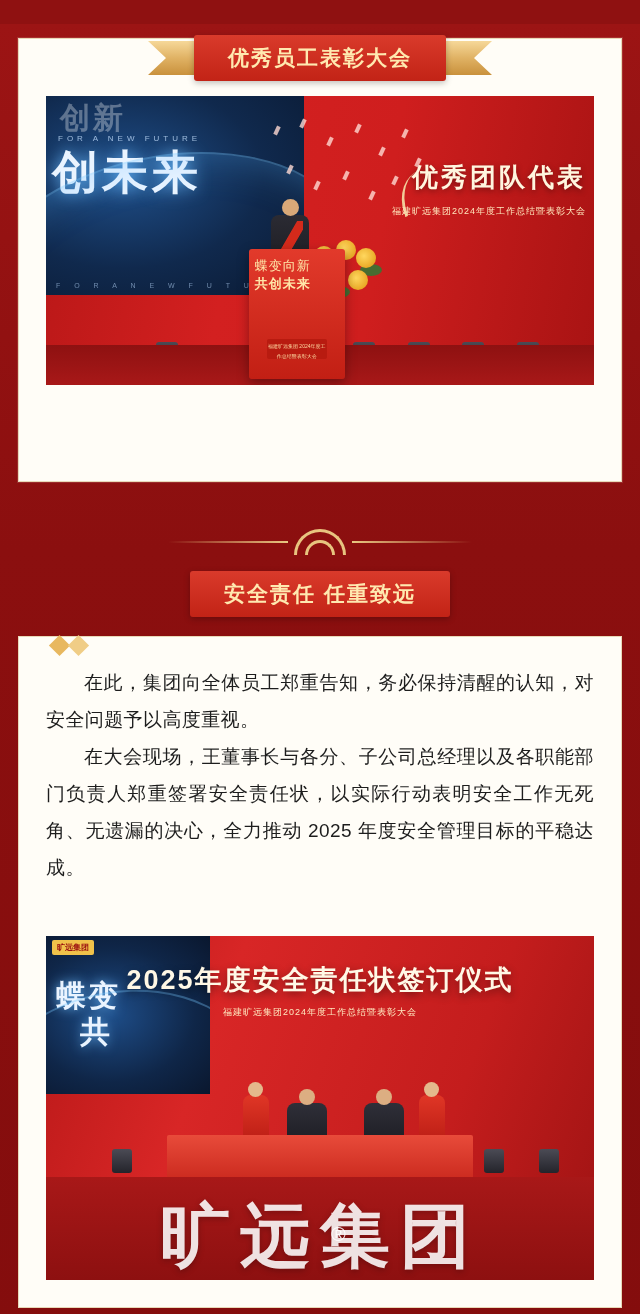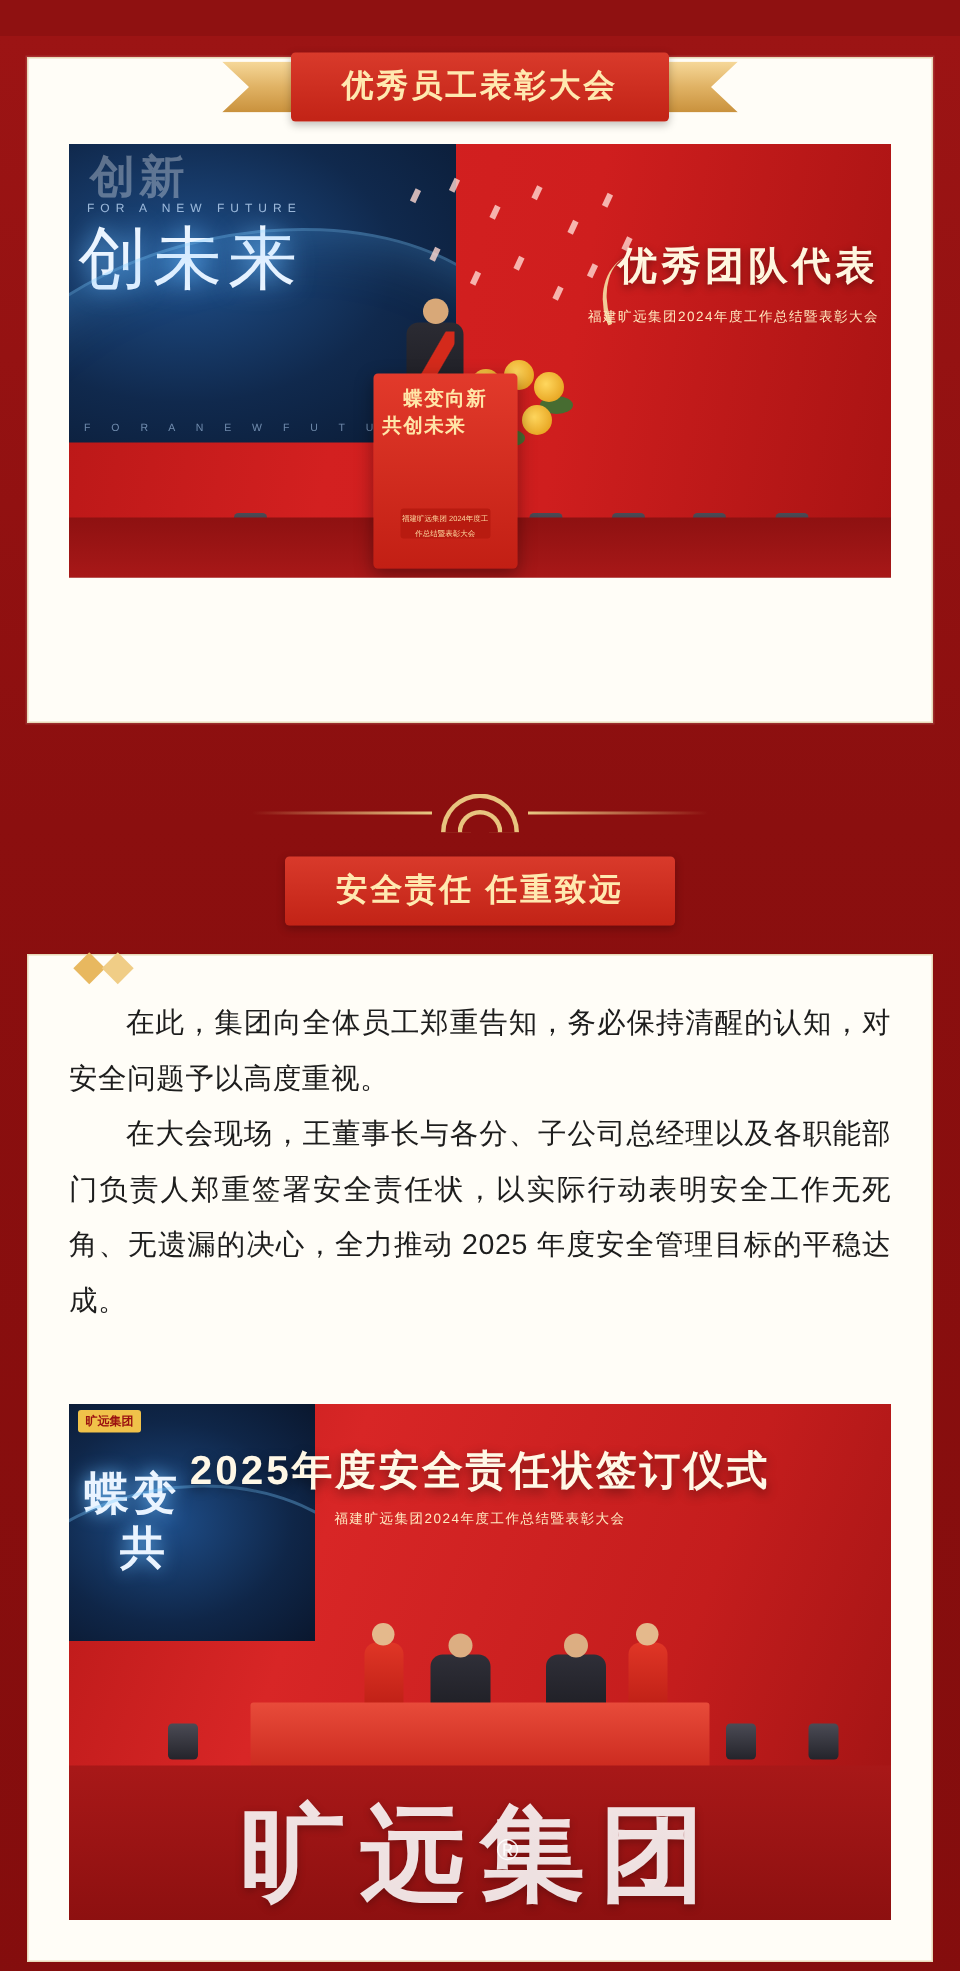--- a/index.html
+++ b/index.html
@@ -86,21 +86,21 @@
   .screen-left:after {
     content: "";
     position: absolute; left: -30%; top: 30%; width: 150%; height: 120%;
     border-radius: 50%;
     border: 2px solid rgba(120,200,255,0.35);
     box-shadow: 0 0 40px rgba(90,180,255,0.35) inset;
     transform: rotate(-12deg);
   }
   .screen-left .big-cn {
     position: absolute; left: 6px; top: 46px;
-    font-size: 46px; font-weight: 400; letter-spacing: 4px;
+    font-size: 46px; font-weight: 700; letter-spacing: 4px;
     color: #eaf4ff;
     text-shadow: 0 0 16px rgba(110,190,255,0.9);
     white-space: nowrap;
   }
   .screen-left .top-cn {
     position: absolute; left: 14px; top: 2px;
     font-size: 30px; font-weight: 900; color: rgba(255,255,255,0.32);
     letter-spacing: 3px;
   }
   .screen-left .sub-en {
@@ -140,22 +140,22 @@
     opacity: .9;
   }
   .podium {
     position: absolute; left: 37%; bottom: 2%;
     width: 96px; height: 130px;
     background: linear-gradient(180deg,#e23a2b 0%, #c21f14 100%);
     border-radius: 3px;
     box-shadow: 0 4px 12px rgba(0,0,0,0.35);
   }
   .podium .p-cn1 {
-    position: absolute; left: 20px; top: 8px;
-    font-size: 13px; font-weight: 700; color: #ffe6a8; letter-spacing: 1px;
+    position: absolute; left: 6px; top: 8px;
+    font-size: 13px; font-weight: 400; color: #ffe6a8; letter-spacing: 1px;
   }
   .podium .p-cn2 {
     position: absolute; left: 6px; top: 26px;
     font-size: 13px; font-weight: 900; color: #ffe6a8; letter-spacing: 1px;
   }
   .podium .p-tag {
     position: absolute; left: 18px; bottom: 20px;
     width: 60px; height: 20px; background: #b81b10; border-radius: 2px;
     font-size: 5px; color: #ffd9a0; text-align: center; line-height: 10px; padding-top: 2px;
   }

